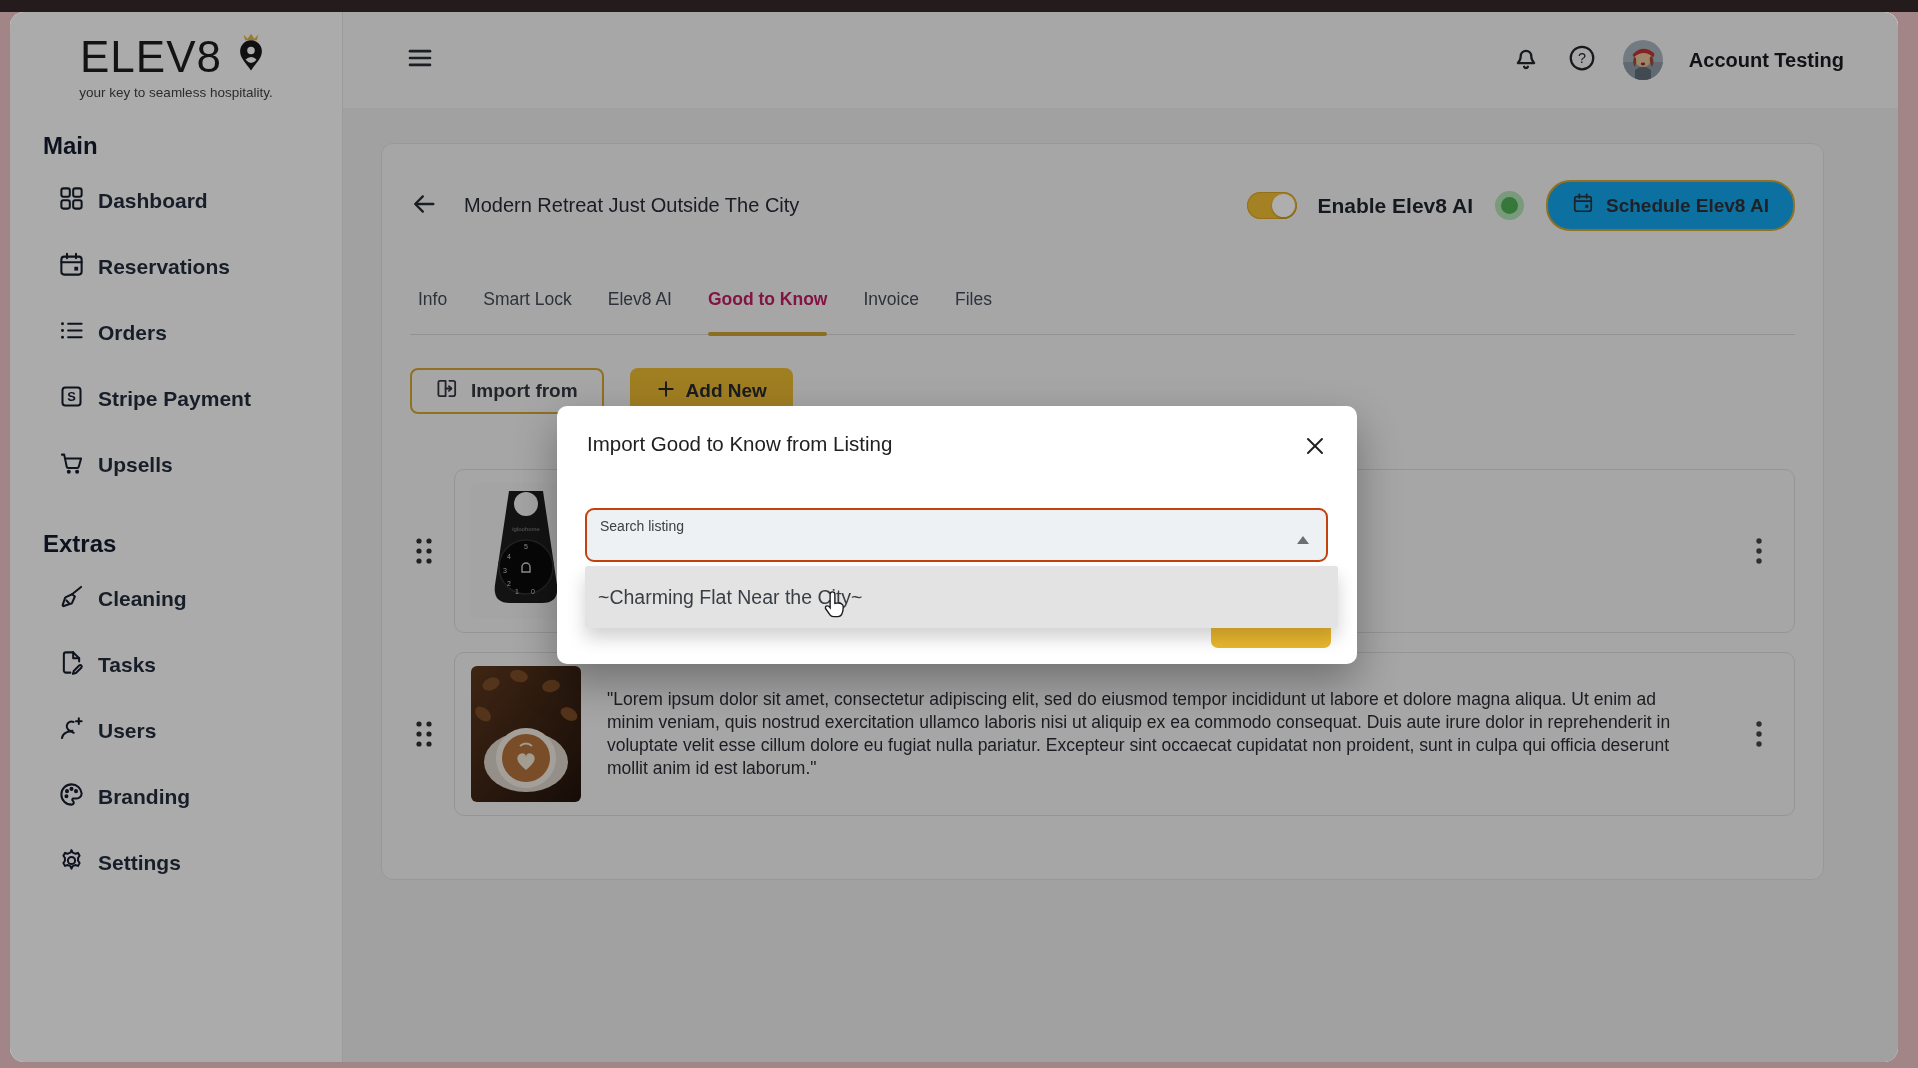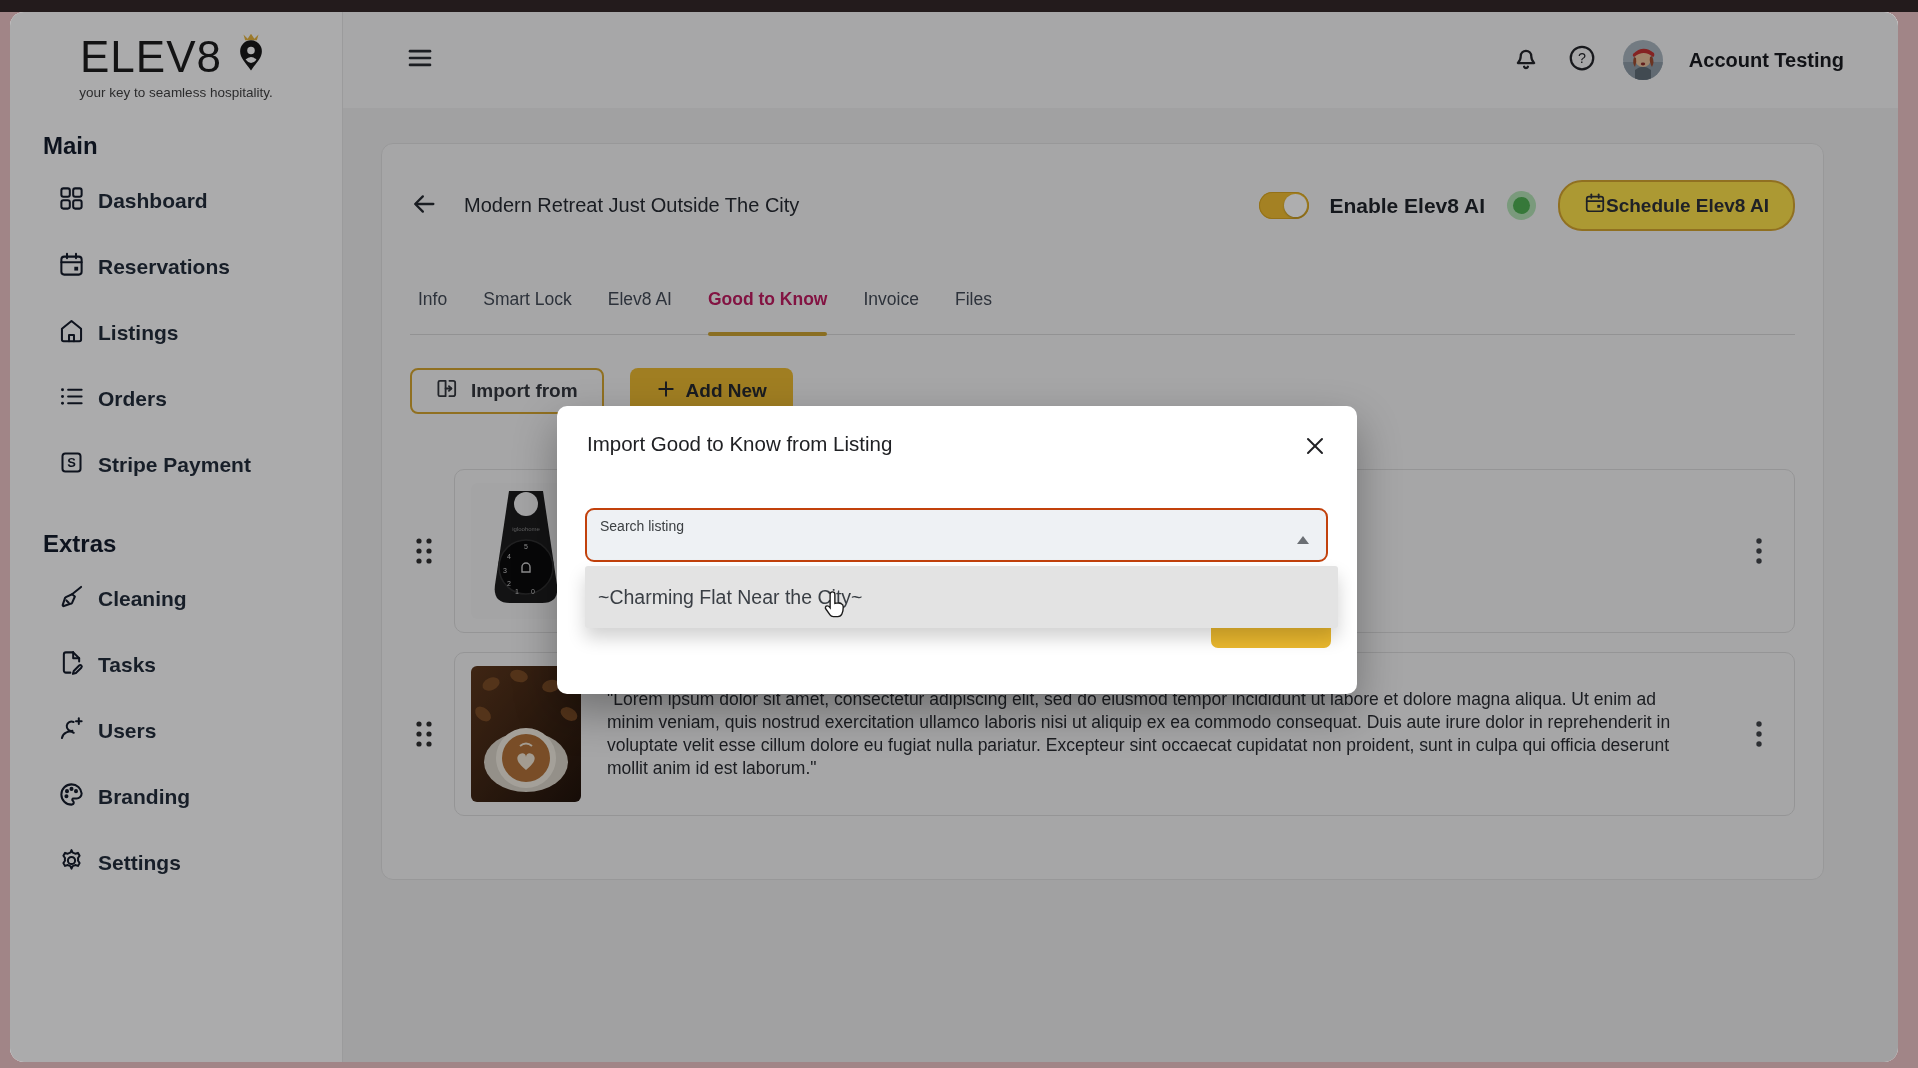--- a/index.html
+++ b/index.html
@@ -37,21 +37,21 @@
     background:#f4f4f4; border:1px solid #dfdfdf; border-radius:12px;
     padding:36px 28px 0; position:relative;
   }
   .page-head { display:flex; align-items:center; }
   .page-title { font-size:20px; font-weight:400; color:#23272e; margin-left:26px; }
   .head-right { margin-left:auto; display:flex; align-items:center; gap:20px; }
   .toggle { width:50px; height:27px; border-radius:14px; background:#f0bd2f; position:relative; box-shadow:inset 0 0 0 1px #d8a51f; cursor:pointer; }
   .toggle-knob { position:absolute; right:2px; top:2px; width:23px; height:23px; border-radius:50%; background:#ffffff; box-shadow:0 1px 2px rgba(0,0,0,.25); }
   .ai-label { font-size:21px; font-weight:700; color:#1c2026; }
   .status-dot { width:17px; height:17px; border-radius:50%; background:#4caf50; box-shadow:0 0 0 6px rgba(111,207,116,.5); margin:0 8px; }
-  .schedule-btn { display:flex; align-items:center; gap:0; border:2px solid #d3a32c; border-radius:24px; padding:10px 24px; font-size:19px; font-weight:600; color:#2a2e34; background:#fde047; cursor:pointer; }
+  .schedule-btn { display:flex; align-items:center; gap:12px; border:2px solid #d3a32c; border-radius:24px; padding:10px 24px; font-size:19px; font-weight:600; color:#2a2e34; background:#0ea5e9; cursor:pointer; }
 
   .tabs { display:flex; gap:36px; margin-top:58px; border-bottom:1px solid #d6d6d6; padding:0 8px; }
   .tab { font-size:17.5px; font-weight:500; color:#3f4752; padding-bottom:24px; position:relative; cursor:pointer; }
   .tab.active { color:#be185d; font-weight:600; }
   .tab.active::after { content:""; position:absolute; left:0; right:0; bottom:-2px; height:4px; border-radius:2px; background:#c9a02e; }
 
   .actions { display:flex; gap:26px; margin-top:33px; }
   .btn-outline { display:flex; align-items:center; gap:12px; height:46px; padding:0 24px; border:2px solid #d3a32c; border-radius:8px; font-size:19px; font-weight:600; color:#30343a; background:transparent; cursor:pointer; }
   .btn-gold { display:flex; align-items:center; gap:10px; height:46px; padding:0 26px; background:#eab82e; border:none; border-radius:8px; font-size:19px; font-weight:600; color:#23262b; cursor:pointer; }
 
@@ -62,21 +62,21 @@
   .gtk-photo { width:110px; height:136px; border-radius:6px; overflow:hidden; flex:0 0 110px; }
   .gtk-photo svg { display:block; }
   .gtk-text { flex:1; min-width:0; padding-right:10px; }
   .gtk-title { font-size:19.5px; font-weight:700; color:#16181b; margin-bottom:8px; }
   .gtk-desc { font-size:17.5px; color:#26292e; line-height:1.32; }
   .kebab { flex:0 0 34px; display:flex; justify-content:center; cursor:pointer; }
 
   
   .overlay { position:absolute; inset:0; background:rgba(10,10,12,.33); z-index:40; }
   .modal {
-    position:absolute; left:547px; top:394px; width:800px; height:288px;
+    position:absolute; left:547px; top:394px; width:800px; height:258px;
     background:#ffffff; border-radius:10px; box-shadow:0 18px 44px rgba(0,0,0,.32);
     z-index:50; padding:26px 30px;
   }
   .modal-head { display:flex; align-items:flex-start; }
   .modal-title { font-size:20.5px; font-weight:500; color:#202124; }
   .modal-close { margin-left:auto; cursor:pointer; margin-top:2px; }
   .search-box {
     position:absolute; left:28px; right:29px; top:102px; height:54px;
     border:2px solid #c2410c; border-radius:9px; background:#eef1f4; padding:7px 44px 0 13px;
   }
@@ -128,43 +128,44 @@
       <span><svg width="27" height="27" viewBox="0 0 24 24" fill="none" stroke="#111827" stroke-width="1.8" stroke-linecap="round" stroke-linejoin="round">
             <rect x="3" y="5" width="18" height="16" rx="2.5"></rect>
             <line x1="3" y1="10" x2="21" y2="10"></line>
             <line x1="8" y1="2.5" x2="8" y2="6.5"></line>
             <line x1="16" y1="2.5" x2="16" y2="6.5"></line>
             <rect x="14.5" y="14" width="3.4" height="3.4" fill="#111827" stroke="none"></rect>
           </svg></span>
       <span>Reservations</span>
     </div>
     <div class="nav-item">
-      <span><svg width="27" height="27" viewBox="0 0 24 24" fill="none" stroke="#111827" stroke-width="1.8" stroke-linecap="round" stroke-linejoin="round">
-            <path d="M3.5 10.5 L12 3.5 L20.5 10.5 V20 a1.5 1.5 0 0 1 -1.5 1.5 H5 A1.5 1.5 0 0 1 3.5 20 Z"></path>
-            <path d="M9.8 21.5 v-5.5 h4.4 v5.5"></path>
-          </svg></span>
-      <span>Listings</span>
-    </div>
-    <div class="nav-item">
       <span><svg width="27" height="27" viewBox="0 0 24 24" fill="none" stroke="#111827" stroke-width="1.8" stroke-linecap="round">
             <line x1="9" y1="6" x2="21" y2="6"></line>
             <line x1="9" y1="12" x2="21" y2="12"></line>
             <line x1="9" y1="18" x2="21" y2="18"></line>
             <line x1="4" y1="6" x2="4.01" y2="6" stroke-width="2.6"></line>
             <line x1="4" y1="12" x2="4.01" y2="12" stroke-width="2.6"></line>
             <line x1="4" y1="18" x2="4.01" y2="18" stroke-width="2.6"></line>
           </svg></span>
       <span>Orders</span>
     </div>
     <div class="nav-item">
       <span><svg width="27" height="27" viewBox="0 0 24 24" fill="none" stroke="#111827" stroke-width="1.8">
             <rect x="4" y="4" width="16" height="16" rx="2.5"></rect>
             <text x="12" y="16.3" text-anchor="middle" font-size="11.5" font-family="Liberation Sans, sans-serif" fill="#111827" stroke="none">S</text>
           </svg></span>
       <span>Stripe Payment</span>
+    </div>
+    <div class="nav-item">
+      <span><svg width="27" height="27" viewBox="0 0 24 24" fill="none" stroke="#111827" stroke-width="1.8" stroke-linecap="round" stroke-linejoin="round">
+            <path d="M3.5 5 h2 l2.2 10.5 a1.6 1.6 0 0 0 1.6 1.3 h7.6 a1.6 1.6 0 0 0 1.6 -1.3 L20.5 8.5 H6.2"></path>
+            <circle cx="9.6" cy="20.3" r="0.9" fill="#111827"></circle>
+            <circle cx="17" cy="20.3" r="0.9" fill="#111827"></circle>
+          </svg></span>
+      <span>Upsells</span>
     </div>
 
     <div class="section-heading">Extras</div>
 
     <div class="nav-item">
       <span><svg width="27" height="27" viewBox="0 0 24 24" fill="none" stroke="#111827" stroke-width="1.8" stroke-linecap="round" stroke-linejoin="round">
             <line x1="20.5" y1="3.5" x2="12.5" y2="10"></line>
             <path d="M12.5 10 L7 12.5 a2 2 0 0 0 -1 1.6 L4.2 19.5 a0.8 0.8 0 0 0 1 1 L11 18.5 a2 2 0 0 0 1.6 -1 L15 12 Z"></path>
             <line x1="7.5" y1="15.5" x2="9.5" y2="17.5"></line>
           </svg></span>

